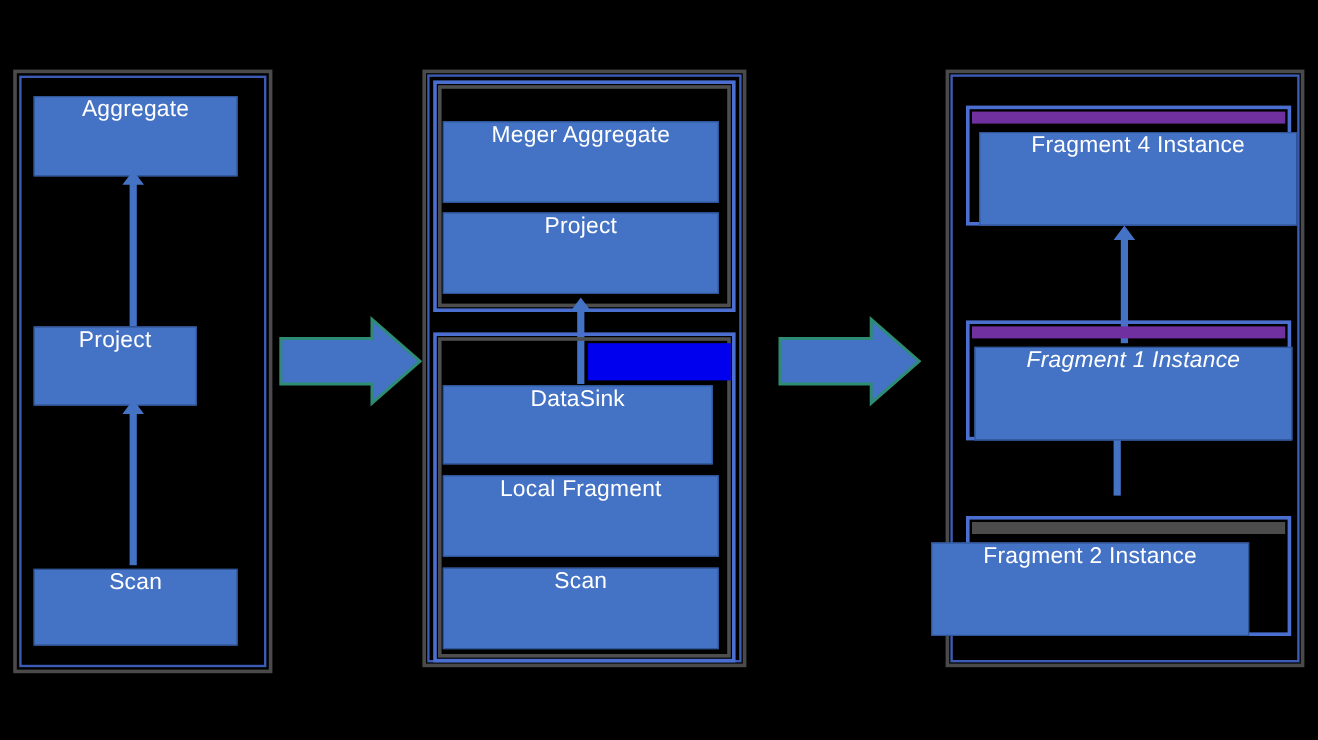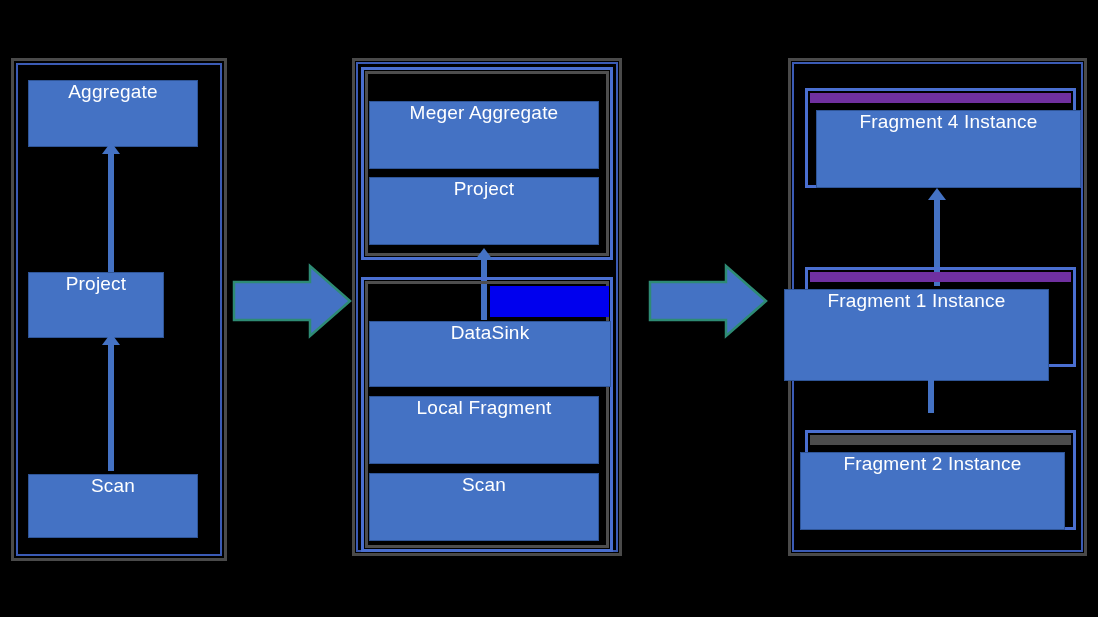--- a/index.html
+++ b/index.html
@@ -145,21 +145,21 @@
   </div>
 
   <div class="conn-shaft" style="left:481px; top:258px; height:62px;"></div>
   <div class="conn-head" style="left:475px; top:248px;"></div>
 
   <div class="subpanel" style="left:361px; top:277px; width:252px; height:275px;"></div>
   <div class="subpanel-dark" style="left:365px; top:281px; width:244px; height:267px;"></div>
 
   <div class="bright-block" style="left:490px; top:286px; width:119px; height:31px;"></div>
 
-  <div class="node" style="left:369px; top:321px; width:242px; height:66px;">
+  <div class="node" style="left:369px; top:321px; width:225px; height:66px;">
     <span>DataSink</span>
   </div>
 
   <div class="node" style="left:369px; top:396px; width:230px; height:68px;">
     <span>Local Fragment</span>
   </div>
 
   <div class="node" style="left:369px; top:473px; width:230px; height:68px;">
     <span>Scan</span>
   </div>
@@ -177,25 +177,25 @@
   <div class="accent-bar" style="left:810px; top:93px; width:261px; height:10px;"></div>
   <div class="node" style="left:816px; top:110px; width:265px; height:78px;">
     <span>Fragment 4 Instance</span>
   </div>
 
   <div class="conn-shaft" style="left:934px; top:198px; height:88px;"></div>
   <div class="conn-head" style="left:928px; top:188px;"></div>
 
   <div class="subpanel" style="left:805px; top:267px; width:271px; height:100px;"></div>
   <div class="accent-bar" style="left:810px; top:272px; width:261px; height:10px;"></div>
-  <div class="node" style="left:784px; top:289px; width:265px; height:92px;">
+  <div class="node" style="left:812px; top:289px; width:265px; height:78px;font-style:italic;">
     <span>Fragment 1 Instance</span>
   </div>
 
   <div class="conn-shaft" style="left:928px; top:367px; height:46px;"></div>
 
   <div class="subpanel" style="left:805px; top:430px; width:271px; height:100px;"></div>
   <div class="accent-bar gray" style="left:810px; top:435px; width:261px; height:10px;"></div>
-  <div class="node" style="left:800px; top:452px; width:265px; height:78px;">
+  <div class="node" style="left:776px; top:452px; width:265px; height:78px;">
     <span>Fragment 2 Instance</span>
   </div>
 
 </div>
 
 </body></html>

